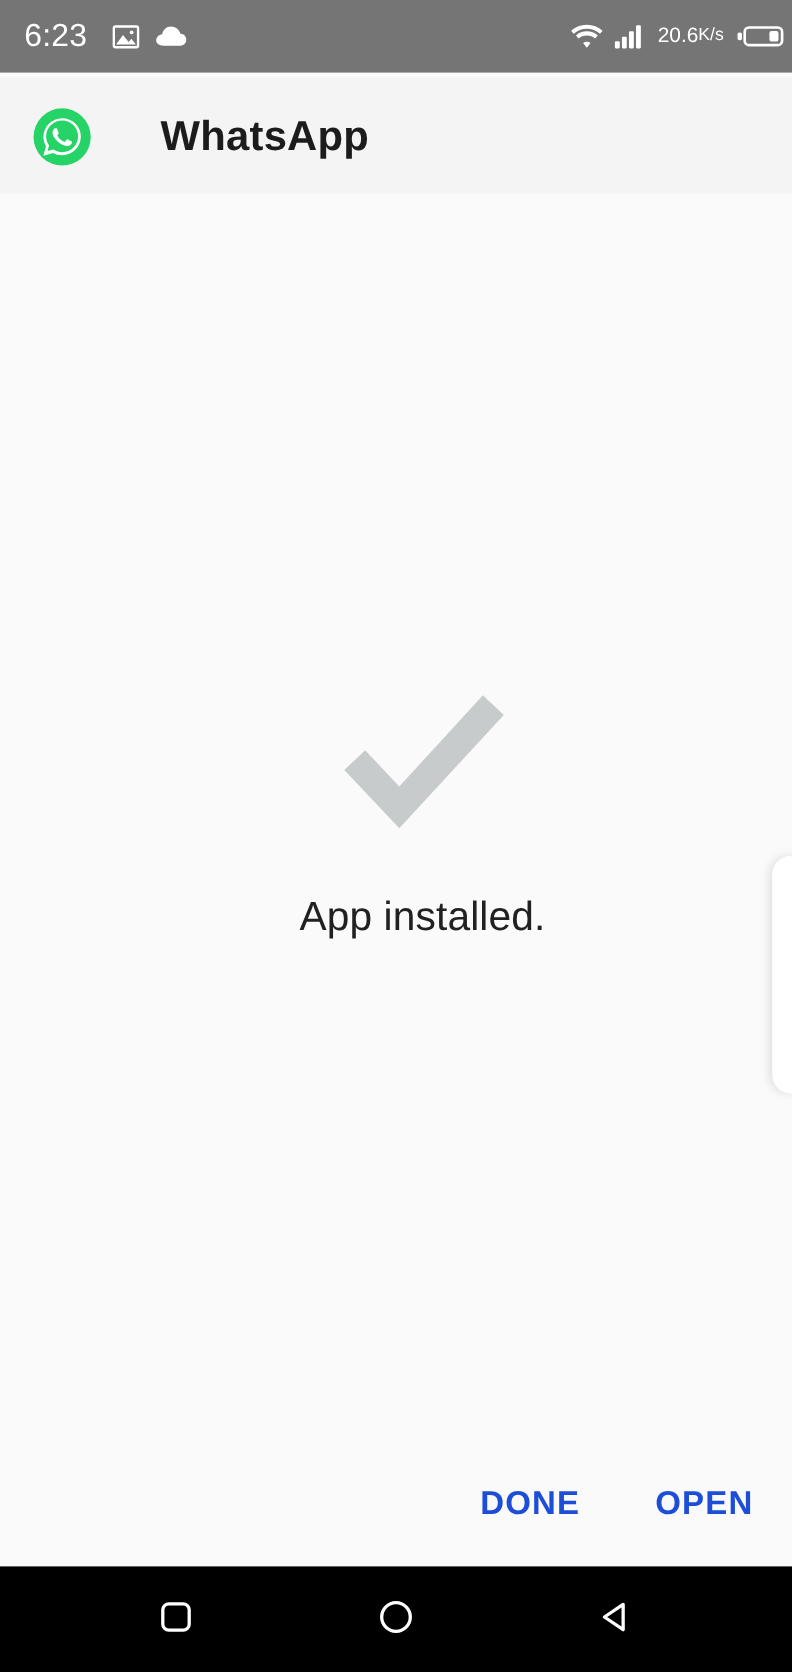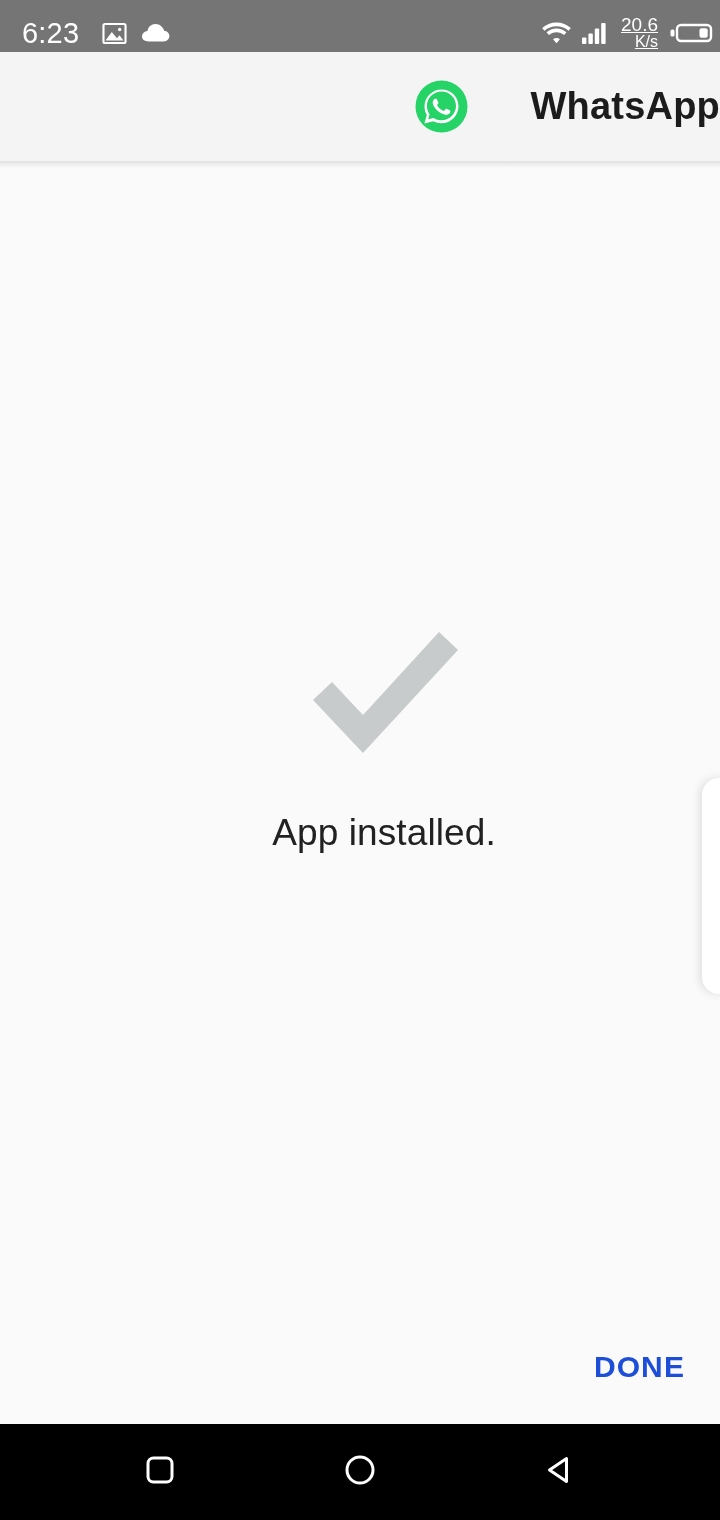--- a/index.html
+++ b/index.html
@@ -17,34 +17,33 @@
     background:#757575;
     display:flex; align-items:center;
     padding:0 6px 0 22px;
     color:#ffffff;
   }
   .status-time { font-size:29px; letter-spacing:0.2px; color:#fff; }
   .status-left-icons { display:flex; align-items:center; gap:13px; margin-left:22px; }
   .status-spacer { flex:1; }
   .status-right { display:flex; align-items:center; gap:9px; }
   .net-speed {
-    display:flex; flex-direction:column; align-items:flex-end;
-    line-height:0.98; color:#fff; margin:0 3px;text-decoration:underline;
+    display:flex; align-items:flex-start;
+    line-height:0.98; color:#fff; margin:0 3px;
   }
   .net-speed .v { font-size:19px; }
   .net-speed .u { font-size:16px; }
   .ico { display:block; }
 
   
   .app-header {
-    position:absolute; top:52px; left:0; width:720px; height:109px;
+    position:absolute; top:70px; left:0; width:720px; height:109px;
     background:#f4f4f4;
     display:flex; align-items:center;
-    padding-left:39px;
-    justify-content:flex-end;
+    padding-left:28px;
   }
   .app-header:after {
     content:""; position:absolute; left:0; right:0; bottom:-7px; height:7px;
     background:linear-gradient(to bottom, rgba(0,0,0,0.10), rgba(0,0,0,0));
   }
   .app-icon-wrap { width:57px; height:57px; flex:0 0 auto; }
   .app-title {
     font-size:38px; font-weight:bold; color:#1c1c1c;
     margin-left:61px; letter-spacing:0.2px;
   }
@@ -168,20 +167,21 @@
       <span class="check-wrap">
         <svg width="170" height="150" viewBox="0 0 170 150">
           <path d="M14 84 L33 66 L64 99 L140 16 L159 34 L64 137 Z" fill="#c8cbcb"></path>
         </svg>
       </span>
       <span class="status-msg">App installed.</span>
     </div>
 
     <div class="actions">
       <button class="action-btn">DONE</button>
+      <button class="action-btn">OPEN</button>
     </div>
   </div>
 
   <div class="nav-bar">
     <span class="nav-btn">
       <span>
         <svg width="36" height="36" viewBox="0 0 36 36">
           <rect x="6" y="6" width="24" height="24" rx="5.5" fill="none" stroke="#fff" stroke-width="3"></rect>
         </svg>
       </span>

